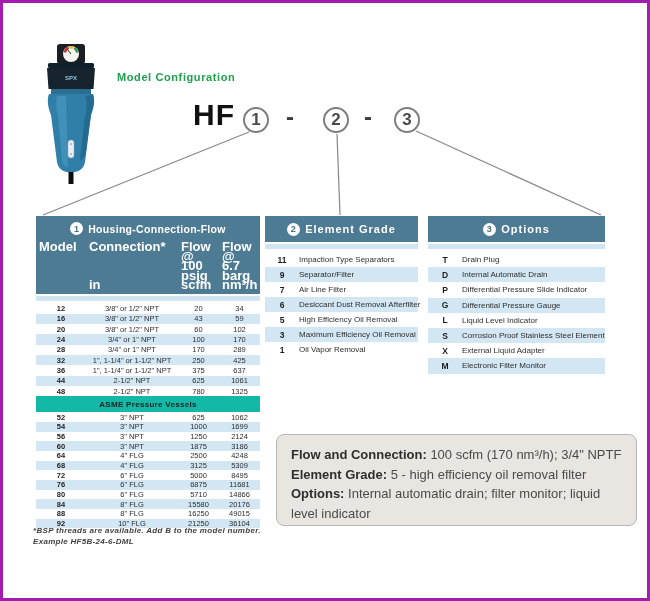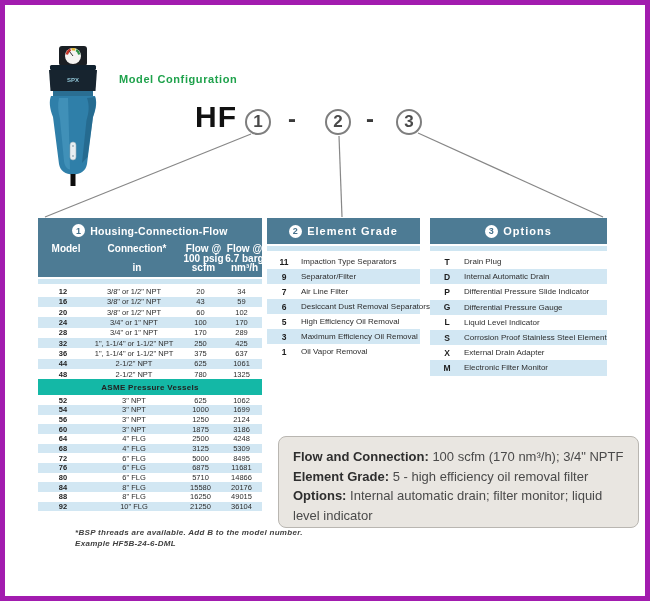--- a/index.html
+++ b/index.html
@@ -1,18 +1,18 @@
 <!DOCTYPE html>
 <html><head>
 <meta charset="utf-8">
 <title>Model Configuration</title>
 <style>
   html,body{margin:0;padding:0;}
   body{font-family:"Liberation Sans","DejaVu Sans",sans-serif;background:#fff;}
-  .page{position:relative;width:650px;height:601px;background:#fff;overflow:hidden;border:5px solid #a21caf;box-sizing:border-box;}
+  .page{position:relative;width:650px;height:601px;background:#fff;overflow:hidden;border:3px solid #a21caf;box-sizing:border-box;}
 
   
   .product{position:absolute;left:30px;top:40px;width:76px;height:148px;}
 
   
   .green-title{position:absolute;left:114px;top:68px;font-size:11px;font-weight:bold;color:#1fa24c;letter-spacing:.6px;}
 
   
   .hf{position:absolute;left:190px;top:95px;font-size:30px;font-weight:800;color:#111;letter-spacing:1px;}
   .slot-circle{position:absolute;width:26px;height:26px;border:2px solid #7e7e7e;border-radius:50%;background:#fff;color:#4a4a4a;font-size:17px;font-weight:bold;display:flex;align-items:center;justify-content:center;z-index:2;box-sizing:border-box;}
@@ -27,41 +27,41 @@
   .tbl-head{background:#4d7b94;color:#fff;}
   .head-title{display:flex;align-items:center;justify-content:center;gap:5px;font-weight:bold;}
   .num-bubble{width:13px;height:13px;border-radius:50%;background:#fff;color:#44708a;font-size:9px;font-weight:bold;display:inline-flex;align-items:center;justify-content:center;flex:0 0 13px;}
   .strip{height:5px;background:#cfe6f2;margin:2px 0 3px;}
 
   
   .table1{left:33px;top:213px;width:224px;}
   .table1 .tbl-head{padding:6px 3px 4px;}
   .table1 .head-title{font-size:10.5px;letter-spacing:.3px;margin-bottom:7px;}
   .t1-grid{display:grid;grid-template-columns:50px 92px 41px 41px;}
-  .t1-hcell{font-size:10px;font-weight:bold;text-align:center;line-height:9.5px;}
+  .t1-hcell{font-size:13px;font-weight:bold;text-align:left;line-height:9.5px;}
   .t1-row{display:grid;grid-template-columns:50px 92px 41px 41px;height:10.3px;align-items:center;}
   .t1-rows .t1-row:nth-child(even),.t1-rows2 .t1-row:nth-child(even){background:#d2e7f3;}
   .t1-cell{font-size:7.5px;color:#2d2d2d;text-align:center;white-space:nowrap;}
   .t1-cell.model{font-weight:bold;color:#1d1d1d;}
   .asme-band{height:16px;background:#14b8a6;display:flex;align-items:center;justify-content:center;font-size:8px;font-weight:bold;color:#222;letter-spacing:.3px;}
   .t1-rows2 .t1-row{height:9.7px;}
 
   
   .table2{left:262px;top:213px;width:153px;}
   .table3{left:425px;top:213px;width:177px;}
   .table2 .tbl-head,.table3 .tbl-head{height:26px;display:flex;align-items:center;justify-content:center;}
   .table2 .head-title,.table3 .head-title{font-size:11px;letter-spacing:1px;}
   .g-row{display:grid;grid-template-columns:34px 1fr;align-items:center;height:15px;}
   .table3 .g-row{height:15.2px;}
   .g-rows .g-row:nth-child(even){background:#d2e7f3;}
   .g-code{font-size:8.5px;font-weight:bold;color:#1d1d1d;text-align:center;}
   .g-label{font-size:8px;color:#2d2d2d;white-space:nowrap;}
 
   
-  .footnote{position:absolute;left:30px;top:522px;font-size:8px;font-style:italic;font-weight:600;color:#3f3f3f;line-height:1.4;letter-spacing:.3px;margin-left:40px;}
+  .footnote{position:absolute;left:30px;top:522px;font-size:8px;font-style:italic;font-weight:600;color:#3f3f3f;line-height:1.4;letter-spacing:.3px;}
 
   
   .example{position:absolute;left:273px;top:431px;width:361px;height:92px;background:#e9e6e1;border:1px solid #b9b6b1;border-radius:8px;padding:10px 14px;box-sizing:border-box;z-index:2;}
   .example-title{font-size:12px;font-weight:bold;font-style:italic;color:#2e2e2e;margin-bottom:9px;}
   .example-line{font-size:13px;color:#4a4a4a;line-height:1.5;}
   .example-line b{color:#2e2e2e;}
 </style>
 </head>
 <body>
 
@@ -300,21 +300,21 @@
     <div class="g-label">Separator/Filter</div>
   </div>
 
   <div class="g-row">
     <div class="g-code">7</div>
     <div class="g-label">Air Line Filter</div>
   </div>
 
   <div class="g-row">
     <div class="g-code">6</div>
-    <div class="g-label">Desiccant Dust Removal Separators</div>
+    <div class="g-label">Desiccant Dust Removal Afterfilter</div>
   </div>
 
   <div class="g-row">
     <div class="g-code">5</div>
     <div class="g-label">High Efficiency Oil Removal</div>
   </div>
 
   <div class="g-row">
     <div class="g-code">3</div>
     <div class="g-label">Maximum Efficiency Oil Removal</div>
@@ -361,21 +361,21 @@
     <div class="g-label">Liquid Level Indicator</div>
   </div>
 
   <div class="g-row">
     <div class="g-code">S</div>
     <div class="g-label">Corrosion Proof Stainless Steel Element</div>
   </div>
 
   <div class="g-row">
     <div class="g-code">X</div>
-    <div class="g-label">External Drain Adapter</div>
+    <div class="g-label">External Liquid Adapter</div>
   </div>
 
   <div class="g-row">
     <div class="g-code">M</div>
     <div class="g-label">Electronic Filter Monitor</div>
   </div>
 </div>
   </div>
 
   <div class="footnote">

